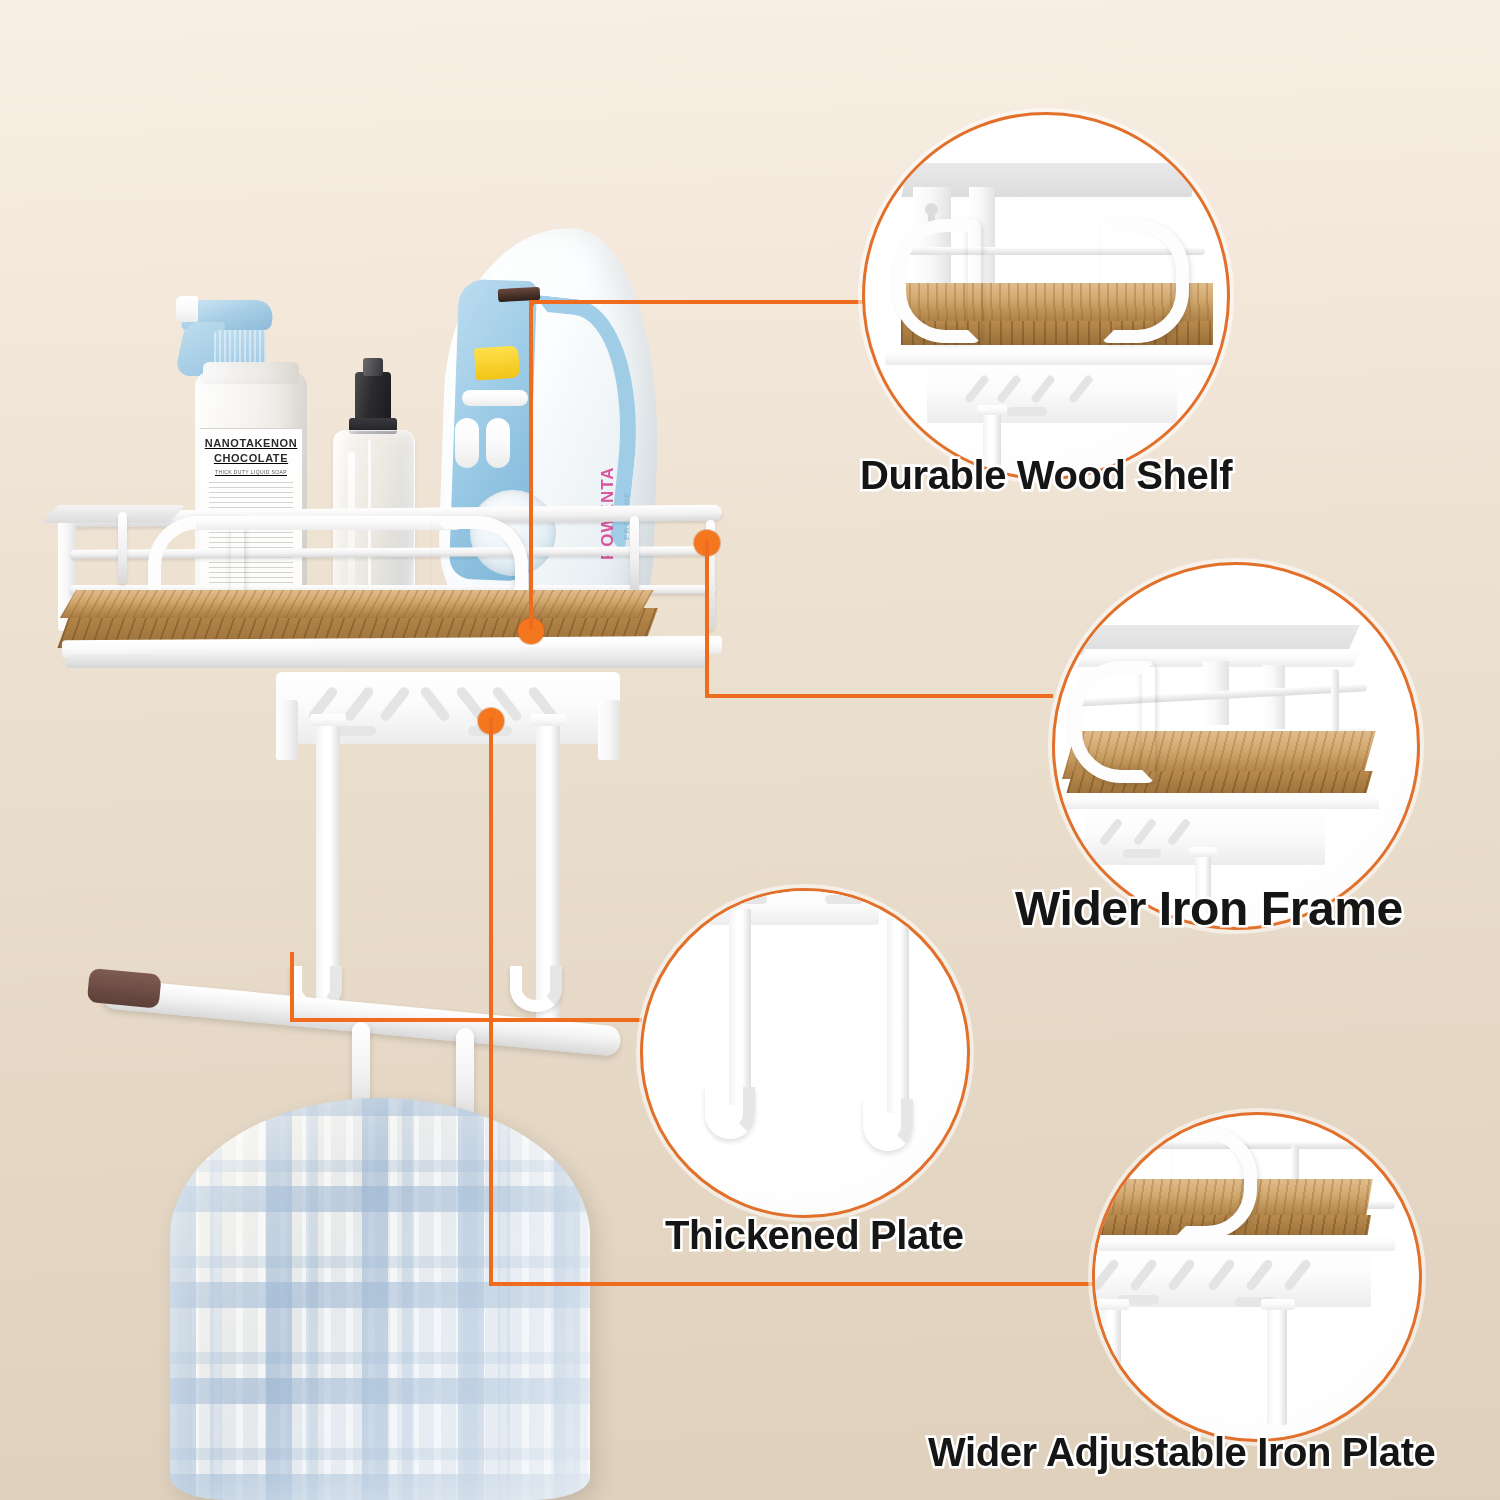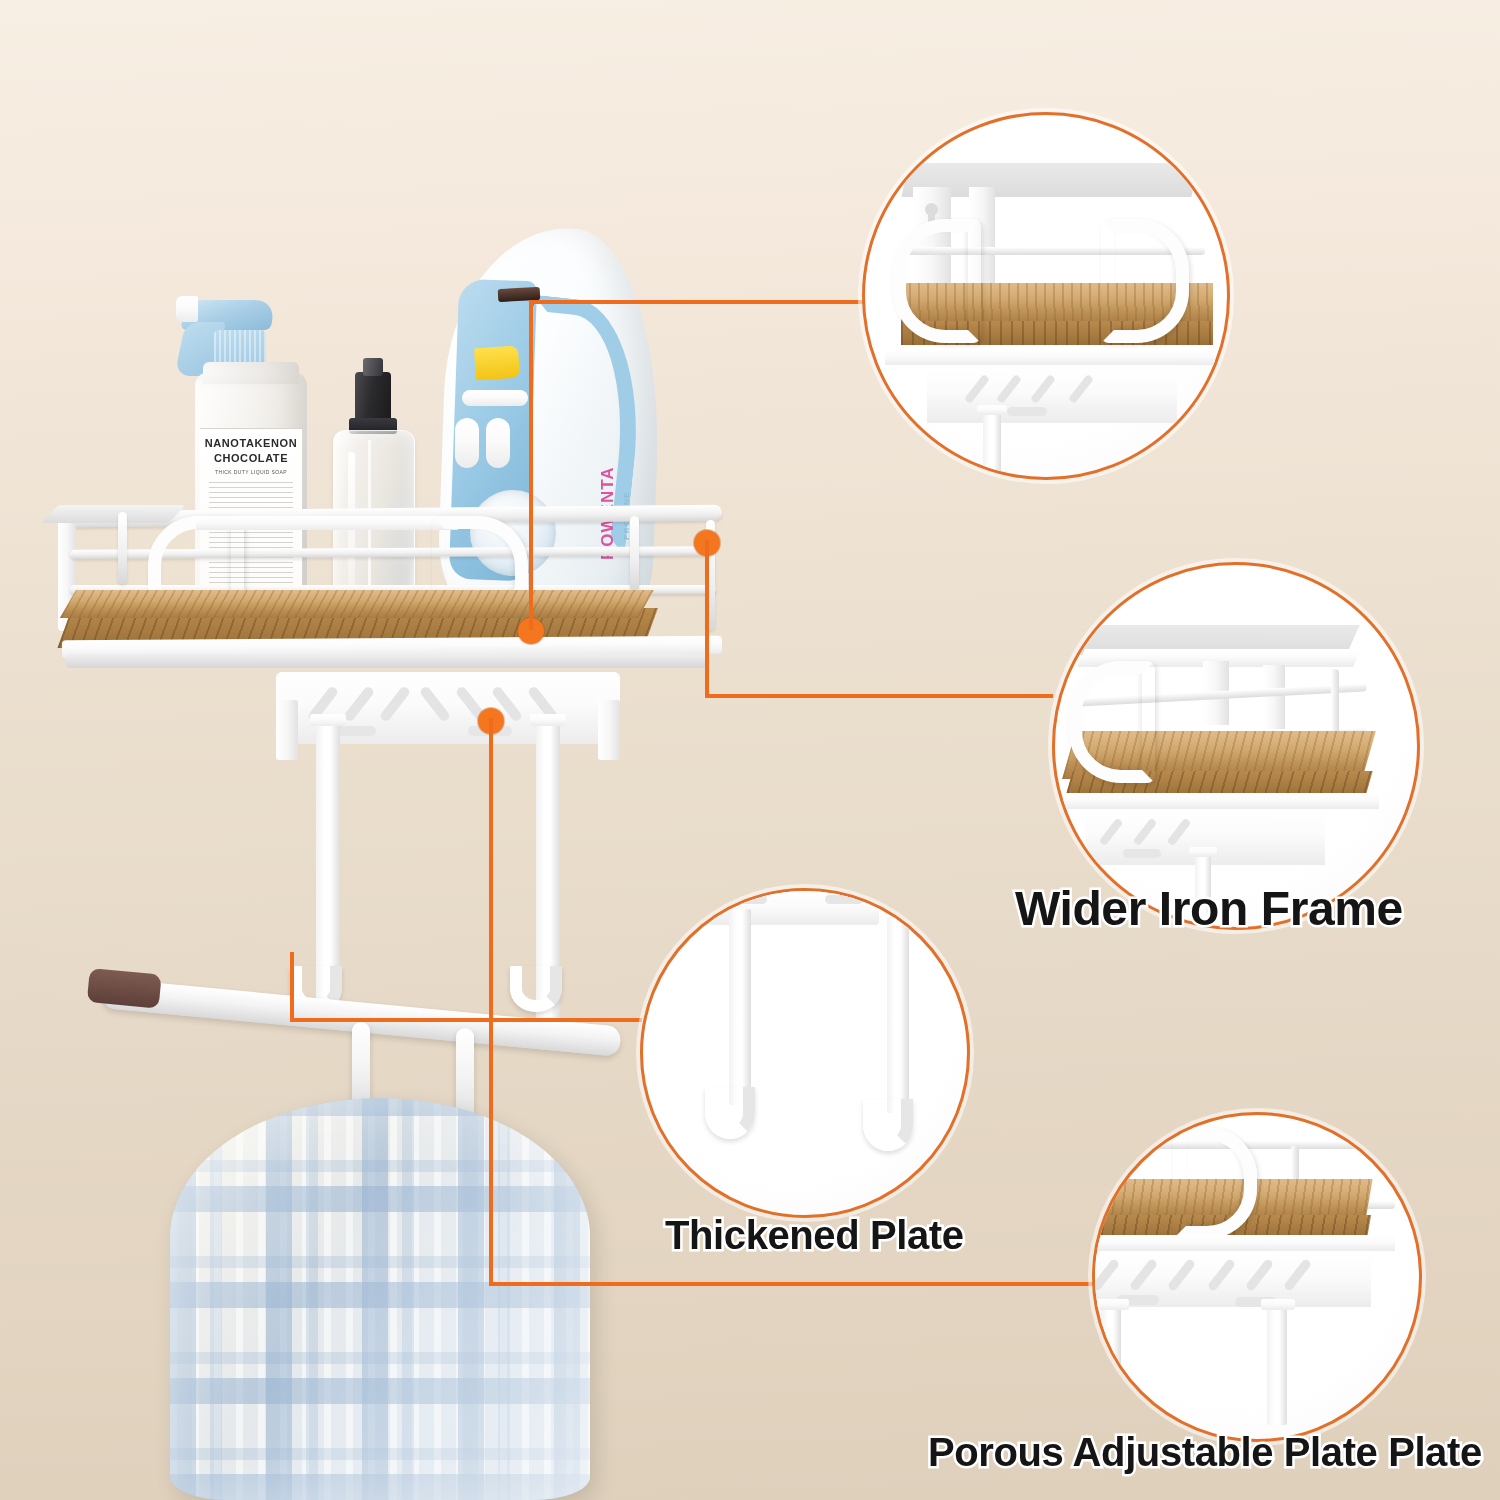--- a/index.html
+++ b/index.html
@@ -165,20 +165,21 @@
     border-radius: 14px 14px 20px 20px;
     background: linear-gradient(100deg,#ffffff 0%,#f6f4f1 38%,#e9e5df 72%,#dedad4 100%);
     box-shadow: inset -14px 0 22px rgba(0,0,0,.07);
   }
   .bottleLabel {
     position: absolute;
     background: linear-gradient(180deg,#ffffff 0%,#fdfcfa 100%);
     border-top: 1px solid #d8d4cd;
     border-bottom: 1px solid #d8d4cd;
     overflow: hidden;
+    text-decoration: underline;
   }
   .lblHead {
     text-align: center;
     font-size: 11px;
     font-weight: 700;
     color: #2a2a2a;
     letter-spacing: .6px;
     line-height: 1.25;
     margin-top: 8px;
   }
@@ -515,20 +516,21 @@
       <div class="mWhite" style="left:62px; top:250px; width:250px; height:58px;"></div>
       <div class="slotD" style="left:108px; top:258px; width:8px; height:32px; transform:rotate(38deg);"></div>
       <div class="slotD" style="left:140px; top:258px; width:8px; height:32px; transform:rotate(38deg);"></div>
       <div class="slotD" style="left:174px; top:258px; width:8px; height:32px; transform:rotate(38deg);"></div>
       <div class="slotD" style="left:212px; top:258px; width:8px; height:32px; transform:rotate(38deg);"></div>
       <div class="slotO" style="left:142px; top:292px; width:40px; height:9px;"></div>
       <div class="hookBar" style="left:118px; top:296px; width:18px; height:68px;"></div>
       <div class="mWhite" style="left:112px; top:290px; width:30px; height:10px; border-radius:3px;"></div>
     </div>
   </div>
+  <div class="calloutLabel lbl-wood">Durable Wood Shelf</div>
 
   <div class="bubble" style="left:1052px; top:562px; width:368px; height:368px;">
     <div class="inner">
 
       <div class="mShade" style="left:30px; top:60px; width:268px; height:30px;
            transform:skewX(-24deg);"></div>
       <div class="mWhite" style="left:26px; top:84px; width:276px; height:18px;
            transform:skewX(-24deg);"></div>
 
       <div class="mWhiteV" style="left:148px; top:96px; width:26px; height:64px;"></div>
@@ -609,15 +611,15 @@
       <div class="slotD" style="left:198px; top:142px; width:9px; height:36px; transform:rotate(38deg);"></div>
       <div class="slotO" style="left:22px; top:180px; width:42px; height:10px;"></div>
       <div class="slotO" style="left:140px; top:182px; width:42px; height:10px;"></div>
 
       <div class="hookBar" style="left:6px; top:190px; width:20px; height:120px;"></div>
       <div class="hookBar" style="left:172px; top:190px; width:20px; height:120px;"></div>
       <div class="mWhite" style="left:0px; top:184px; width:34px; height:11px; border-radius:3px;"></div>
       <div class="mWhite" style="left:166px; top:184px; width:34px; height:11px; border-radius:3px;"></div>
     </div>
   </div>
-  <div class="calloutLabel lbl-plate">Porous Adjustable Plate Plate</div>
+  <div class="calloutLabel lbl-plate">Wider Adjustable Iron Plate</div>
 
 </div>
 
 </body></html>

